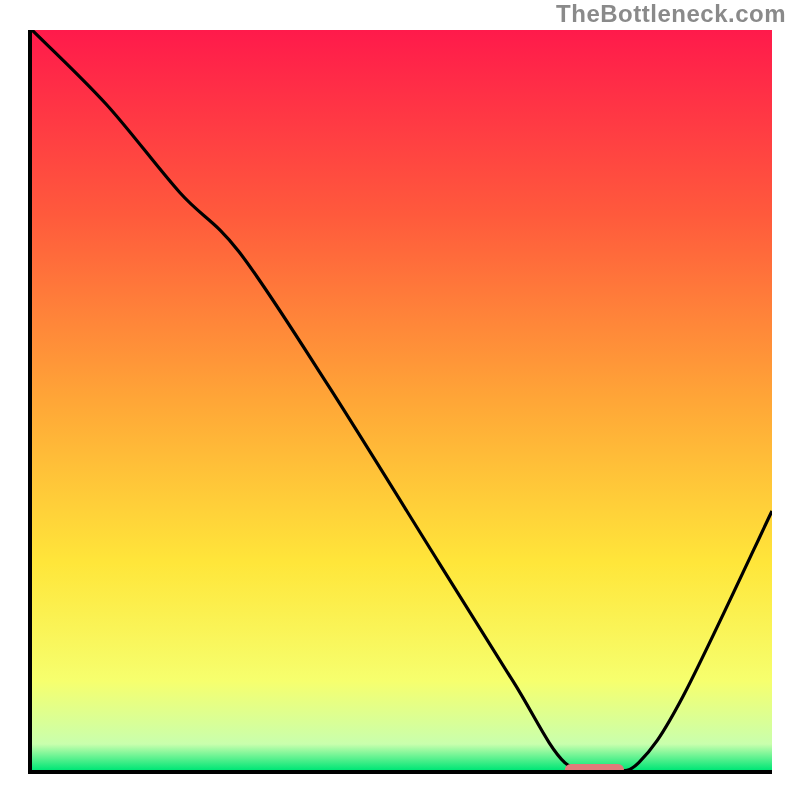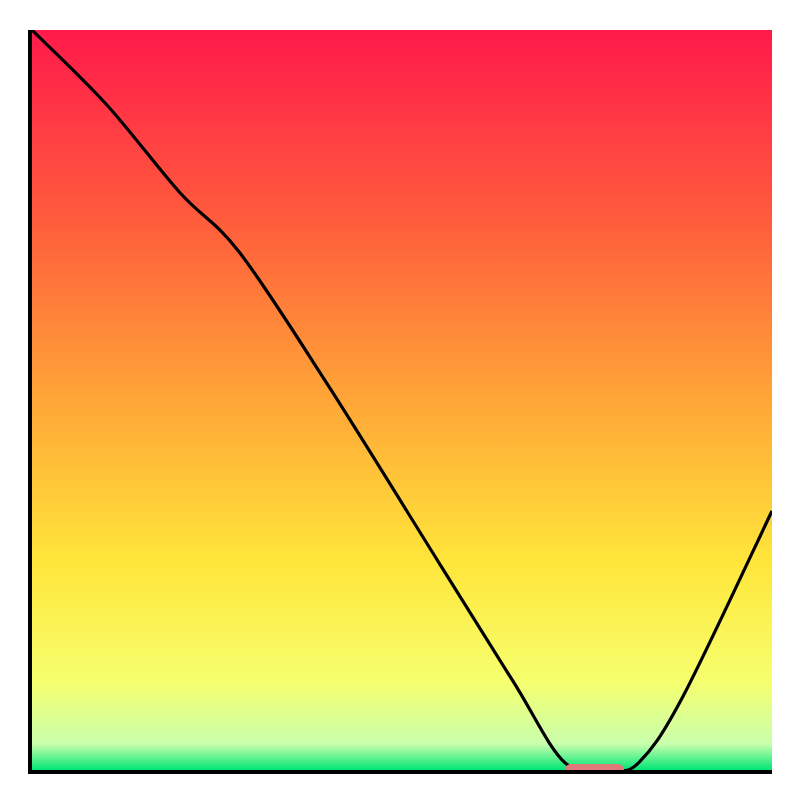--- a/index.html
+++ b/index.html
@@ -41,20 +41,21 @@
     left: 32px;
     top: 30px;
     width: 740px;
     height: 740px;
   }
 </style>
 </head>
 <body>
 
 <div class="wrap">
+  <div class="watermark">TheBottleneck.com</div>
 
   <div class="plot-frame"></div>
 
   <svg class="plot" viewBox="0 0 740 740" preserveAspectRatio="none">
     <defs>
       <linearGradient id="bg-grad" x1="0" y1="0" x2="0" y2="1">
           <stop offset="0.00%" stop-color="#ff1a4b"></stop>
           <stop offset="25.00%" stop-color="#ff5a3c"></stop>
           <stop offset="50.00%" stop-color="#ffa637"></stop>
           <stop offset="72.00%" stop-color="#ffe63a"></stop>

